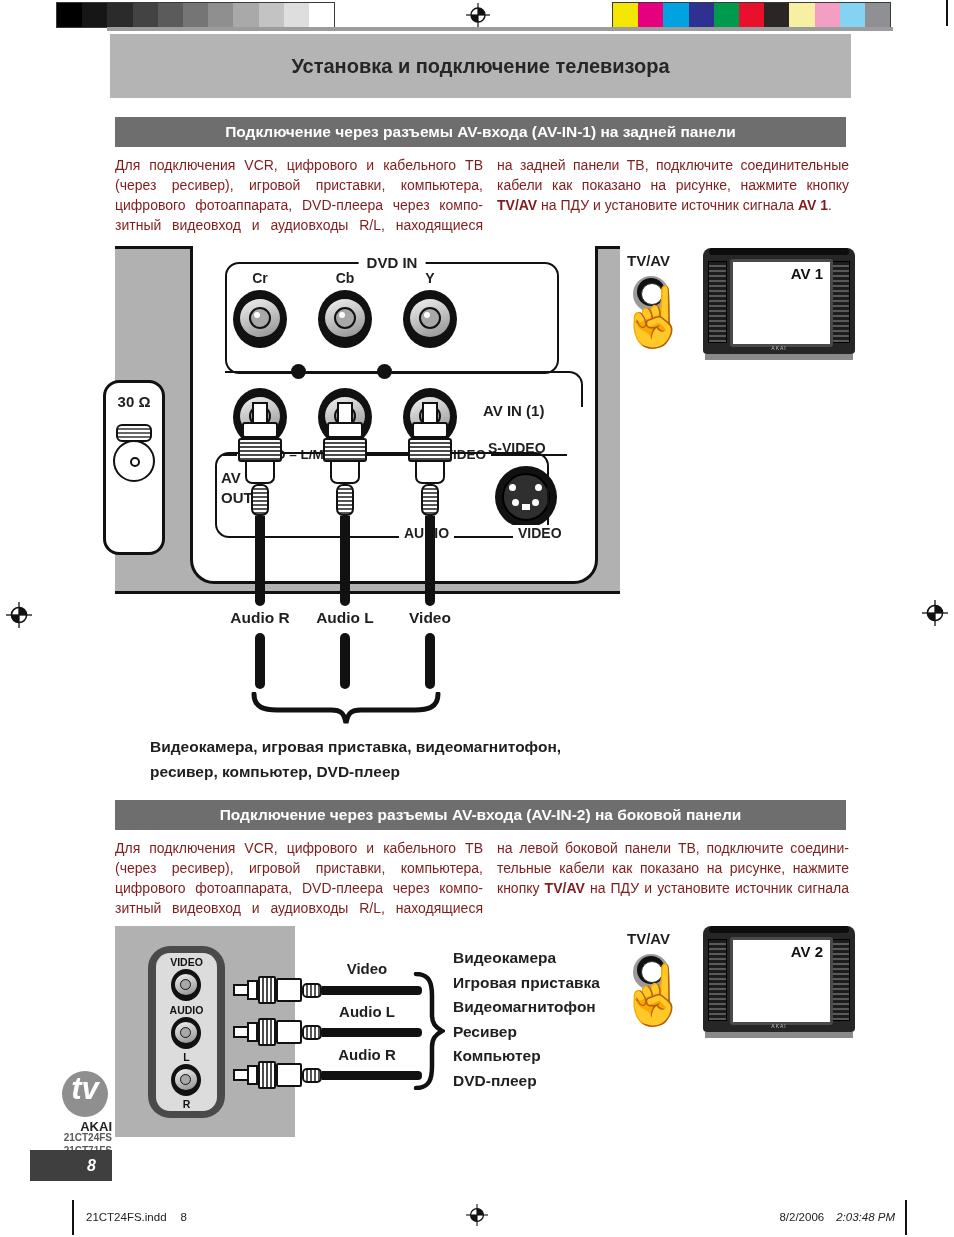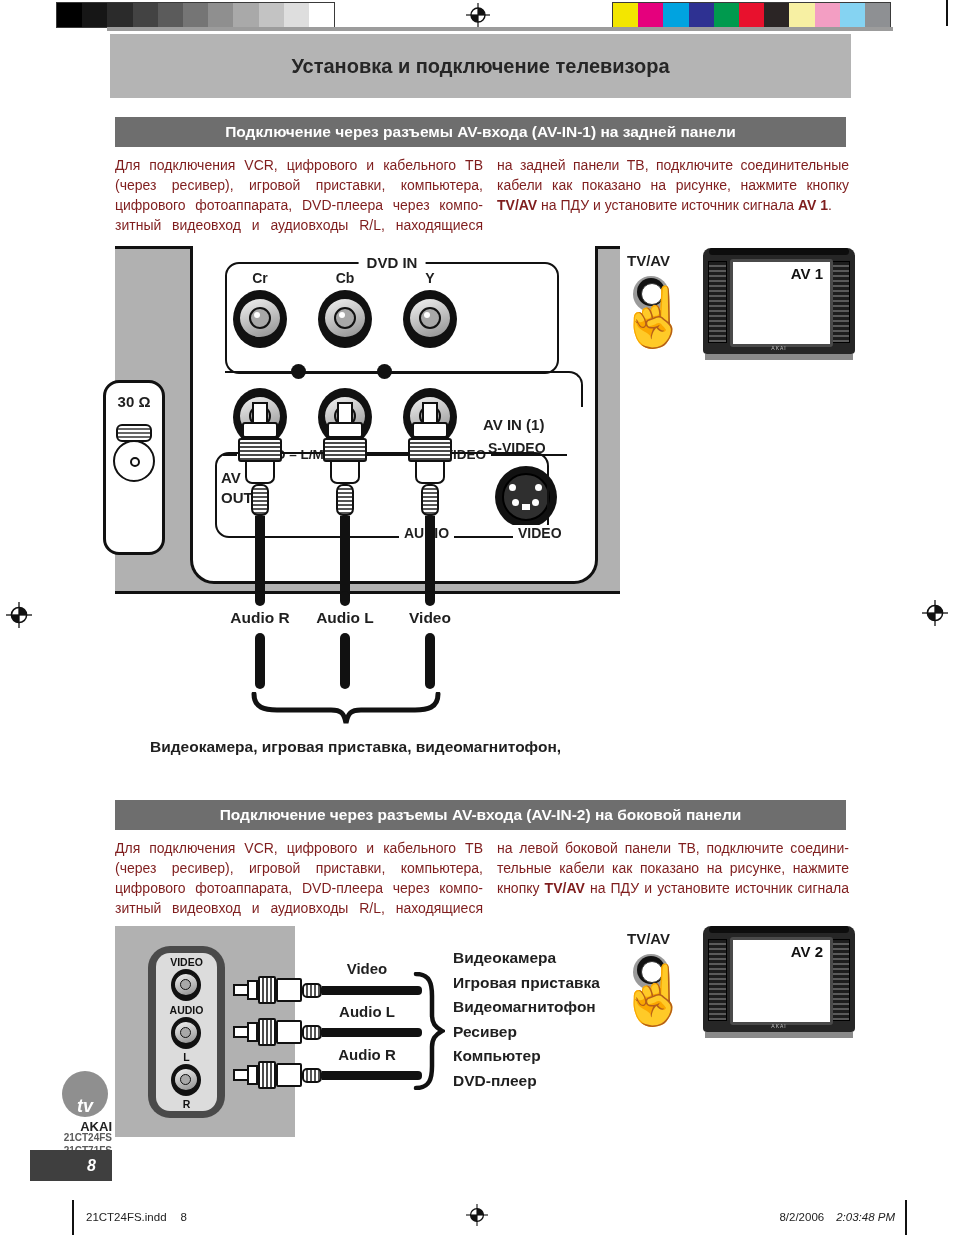--- a/index.html
+++ b/index.html
@@ -98,21 +98,21 @@
   .hp-collar{width:7px;height:16px;background:#fff;border:2px solid #111;}
   .hp-rib{width:14px;height:24px;border:2px solid #111;border-radius:2px;background:repeating-linear-gradient(90deg,#fff 0 2px,#4a4a4a 2px 4px);}
   .hp-body{width:22px;height:20px;background:#fff;border:2px solid #111;border-radius:2px;}
   .hp-spring{width:16px;height:11px;border:2px solid #111;border-radius:5px;background:repeating-linear-gradient(90deg,#fff 0 2px,#555 2px 4px);}
   .hp-cable{width:100px;height:9px;background:#111;border-radius:0 4px 4px 0;}
   .f2-cable-label{position:absolute;width:100px;text-align:center;font-weight:bold;font-size:15px;}
   #device-list{position:absolute;left:338px;top:26px;}
   #device-list div{font-weight:bold;font-size:15.5px;line-height:24.5px;white-space:nowrap;}
   
   #tv-logo{position:absolute;left:62px;top:1071px;width:46px;height:46px;border-radius:50%;background:#8f8f8f;
-        display:flex;align-items:flex-end;justify-content:center;color:#fff;font-weight:bold;font-style:italic;font-size:18px;}
+        display:flex;align-items:flex-start;justify-content:center;color:#fff;font-weight:bold;font-style:italic;font-size:31px;}
   #brand-name{position:absolute;left:30px;top:1119px;width:82px;text-align:right;font-weight:bold;font-size:13px;color:#222;}
   .model{position:absolute;left:30px;width:82px;text-align:right;font-weight:bold;font-size:10px;color:#5a5a5a;}
   #page-tab{position:absolute;left:30px;top:1150px;width:82px;height:31px;background:#3f3f3f;
         display:flex;align-items:center;justify-content:flex-end;padding-right:16px;box-sizing:border-box;}
   #page-tab span{color:#fff;font-weight:bold;font-style:italic;font-size:16px;}
   
   .foot-text{position:absolute;top:1211px;font-size:11.5px;color:#222;}
 </style>
 </head>
 <body>
@@ -244,21 +244,21 @@
         <div class="j2"></div>
         <div class="j3"></div>
         <div class="j4"></div>
       </div>
     <div class="jack" style="left:288px;top:148px;">
         <div class="j1"></div>
         <div class="j2"></div>
         <div class="j3"></div>
         <div class="j4"></div>
       </div>
-    <div class="blabel" style="left:368px;top:176px;">AV IN (1)</div>
+    <div class="blabel" style="left:368px;top:162px;">AV IN (1)</div>
 
     <div class="dline" style="left:108px;top:214px;width:344px;">
       <span class="linelabel" style="left:14px;">AUDIO – L/MONO</span>
       <span class="linelabel" style="left:216px;">VIDEO</span>
     </div>
 
     <div class="blabel" style="left:373px;top:200px;font-size:14px;">S-VIDEO</div>
     <div class="svideo" style="left:380px;top:226px;">
       <div class="sv1"></div>
         <div class="sv2"></div>
@@ -311,20 +311,21 @@
     <div class="cbar" style="left:140px;top:393px;height:56px;"></div>
     <div class="cbar" style="left:225px;top:393px;height:56px;"></div>
     <div class="cbar" style="left:310px;top:393px;height:56px;"></div>
 
     <svg class="abs" style="left:136px;top:452px;" width="190" height="34" viewBox="0 0 190 34">
       <path d="M3 2 C3 16, 14 18, 26 18 L80 18 C90 18, 93 21, 95 31 C97 21, 100 18, 110 18 L164 18 C176 18, 187 16, 187 2" fill="none" stroke="#111" stroke-width="5" stroke-linecap="round"></path>
     </svg>
 
     <div class="abs" style="left:35px;top:494px;">
       <div class="cap-line">Видеокамера, игровая приставка, видеомагнитофон,</div>
+      <div class="cap-line">ресивер, компьютер, DVD-плеер</div>
     </div>
 
     <div class="tvav-label" style="left:512px;top:12px;">TV/AV</div>
     <div class="btn" style="left:518px;top:36px;">
         <div class="b1"></div>
         <div class="b2"></div>
       </div>
     <div class="hand" style="left:503px;top:48px;">☝</div>
 
     <div class="tv" style="left:588px;top:8px;">

